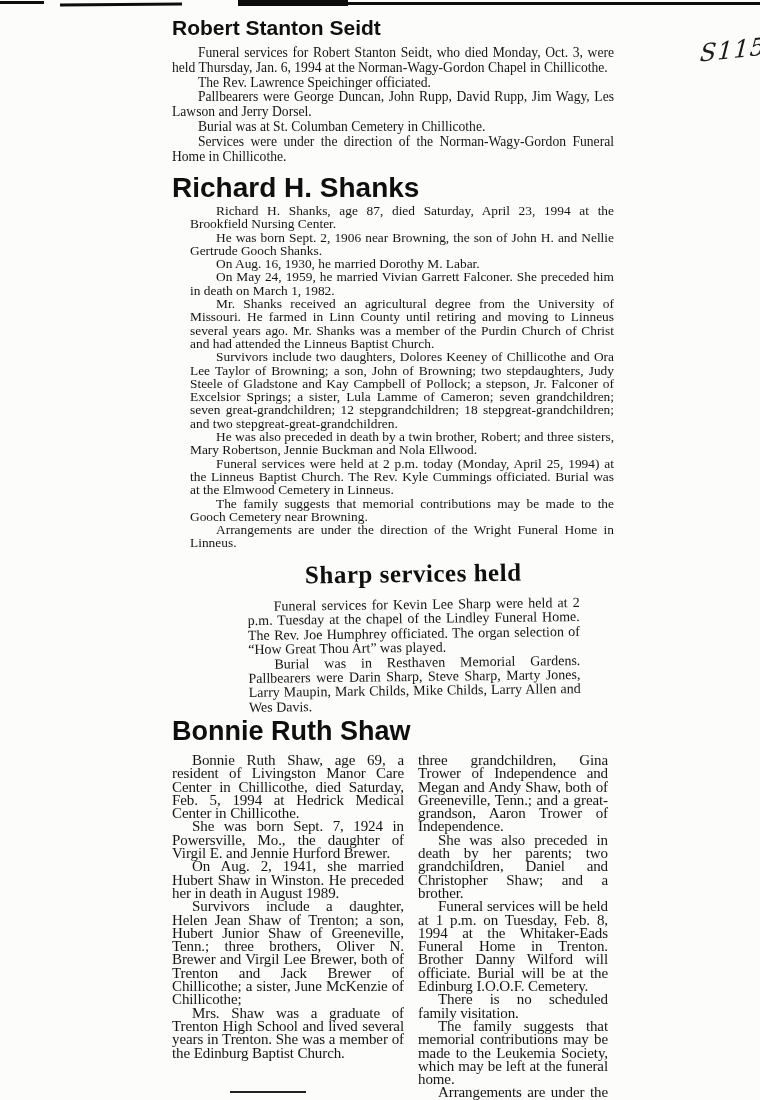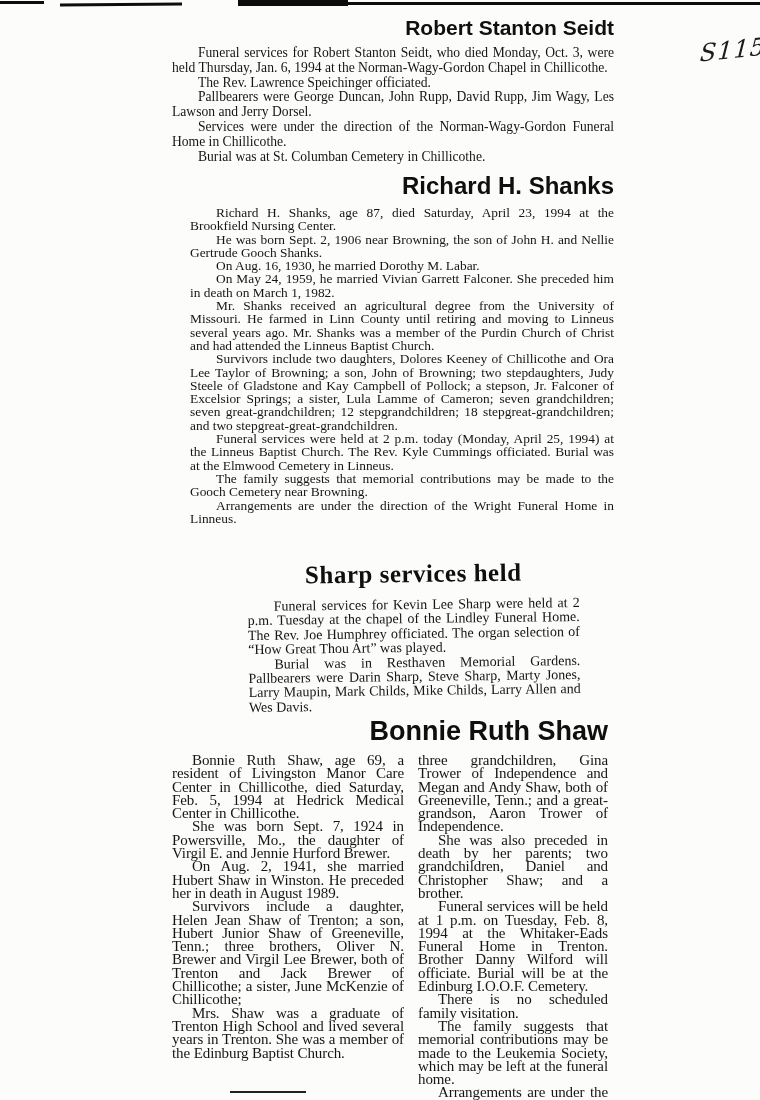--- a/index.html
+++ b/index.html
@@ -31,38 +31,38 @@
     color: #1b1b1b;
     transform: rotate(-6deg) skewX(-10deg);
     white-space: nowrap;
   }
 
   .obit { position: absolute; }
   .obit p { margin: 0; text-align: justify; text-indent: 26px; }
   .h-sans {
     font-family: "Liberation Sans", sans-serif;
     font-weight: bold;
-    text-align: right;
+    text-align: left;
     margin: 0;
     color: #0f0f0f;
   }
   .h-serif {
     font-family: "Liberation Serif", serif;
     font-weight: bold;
     text-align: center;
     margin: 0;
     color: #0f0f0f;
   }
 
   #obit1 { left: 172px; top: 16px; width: 442px; }
   #obit1 .h-sans { font-size: 21px; margin-bottom: 6px; }
   #obit1 p { font-size: 13.6px; line-height: 14.8px; }
 
   #obit2 { left: 172px; top: 172px; width: 442px; }
-  #obit2 .h-sans { font-size: 24px; margin-bottom: 6px; }
+  #obit2 .h-sans { font-size: 28px; }
   #obit2 p { font-size: 13.4px; line-height: 13.3px; margin-left: 18px; }
 
   #obit3 { left: 248px; top: 560px; width: 332px; transform: rotate(-0.7deg); }
   #obit3 .h-serif { font-size: 25px; letter-spacing: 0.5px; margin-bottom: 10px; }
   #obit3 p { font-size: 14px; line-height: 14.4px; }
 
   #obit4 { left: 172px; top: 716px; width: 436px; }
   #obit4 .h-sans { font-size: 27px; margin-bottom: 7px; }
   .cols { display: flex; gap: 14px; }
   .col-left  { width: 232px; }
@@ -98,32 +98,33 @@
     <span class="streak s4"></span>
   </div>
 
   <div class="hand">S115</div>
 
   <section class="obit" id="obit1">
     <h1 class="h-sans">Robert Stanton Seidt</h1>
     <p>Funeral services for Robert Stanton Seidt, who died Monday, Oct. 3, were held Thursday, Jan. 6, 1994 at the Norman-Wagy-Gordon Chapel in Chillicothe.</p>
     <p>The Rev. Lawrence Speichinger officiated.</p>
     <p>Pallbearers were George Duncan, John Rupp, David Rupp, Jim Wagy, Les Lawson and Jerry Dorsel.</p>
+    <p>Burial was at St. Columban Cemetery in Chillicothe.</p>
     <p>Services were under the direction of the Norman-Wagy-Gordon Funeral Home in Chillicothe.</p>
-    <p>Burial was at St. Columban Cemetery in Chillicothe.</p>
   </section>
 
   <section class="obit" id="obit2">
     <h1 class="h-sans">Richard H. Shanks</h1>
     <p>Richard H. Shanks, age 87, died Saturday, April 23, 1994 at the Brookfield Nursing Center.</p>
     <p>He was born Sept. 2, 1906 near Browning, the son of John H. and Nellie Gertrude Gooch Shanks.</p>
     <p>On Aug. 16, 1930, he married Dorothy M. Labar.</p>
     <p>On May 24, 1959, he married Vivian Garrett Falconer. She preceded him in death on March 1, 1982.</p>
     <p>Mr. Shanks received an agricultural degree from the University of Missouri. He farmed in Linn County until retiring and moving to Linneus several years ago. Mr. Shanks was a member of the Purdin Church of Christ and had attended the Linneus Baptist Church.</p>
     <p>Survivors include two daughters, Dolores Keeney of Chillicothe and Ora Lee Taylor of Browning; a son, John of Browning; two stepdaughters, Judy Steele of Gladstone and Kay Campbell of Pollock; a stepson, Jr. Falconer of Excelsior Springs; a sister, Lula Lamme of Cameron; seven grandchildren; seven great-grandchildren; 12 stepgrandchildren; 18 stepgreat-grandchildren; and two stepgreat-great-grandchildren.</p>
+    <p>He was also preceded in death by a twin brother, Robert; and three sisters, Mary Robertson, Jennie Buckman and Nola Ellwood.</p>
     <p>Funeral services were held at 2 p.m. today (Monday, April 25, 1994) at the Linneus Baptist Church. The Rev. Kyle Cummings officiated. Burial was at the Elmwood Cemetery in Linneus.</p>
     <p>The family suggests that memorial contributions may be made to the Gooch Cemetery near Browning.</p>
     <p>Arrangements are under the direction of the Wright Funeral Home in Linneus.</p>
   </section>
 
   <section class="obit" id="obit3">
     <h1 class="h-serif">Sharp services held</h1>
     <p>Funeral services for Kevin Lee Sharp were held at 2 p.m. Tuesday at the chapel of the Lindley Funeral Home. The Rev. Joe Humphrey officiated. The organ selection of “How Great Thou Art” was played.</p>
     <p>Burial was in Resthaven Memorial Gardens. Pallbearers were Darin Sharp, Steve Sharp, Marty Jones, Larry Maupin, Mark Childs, Mike Childs, Larry Allen and Wes Davis.</p>
   </section>

